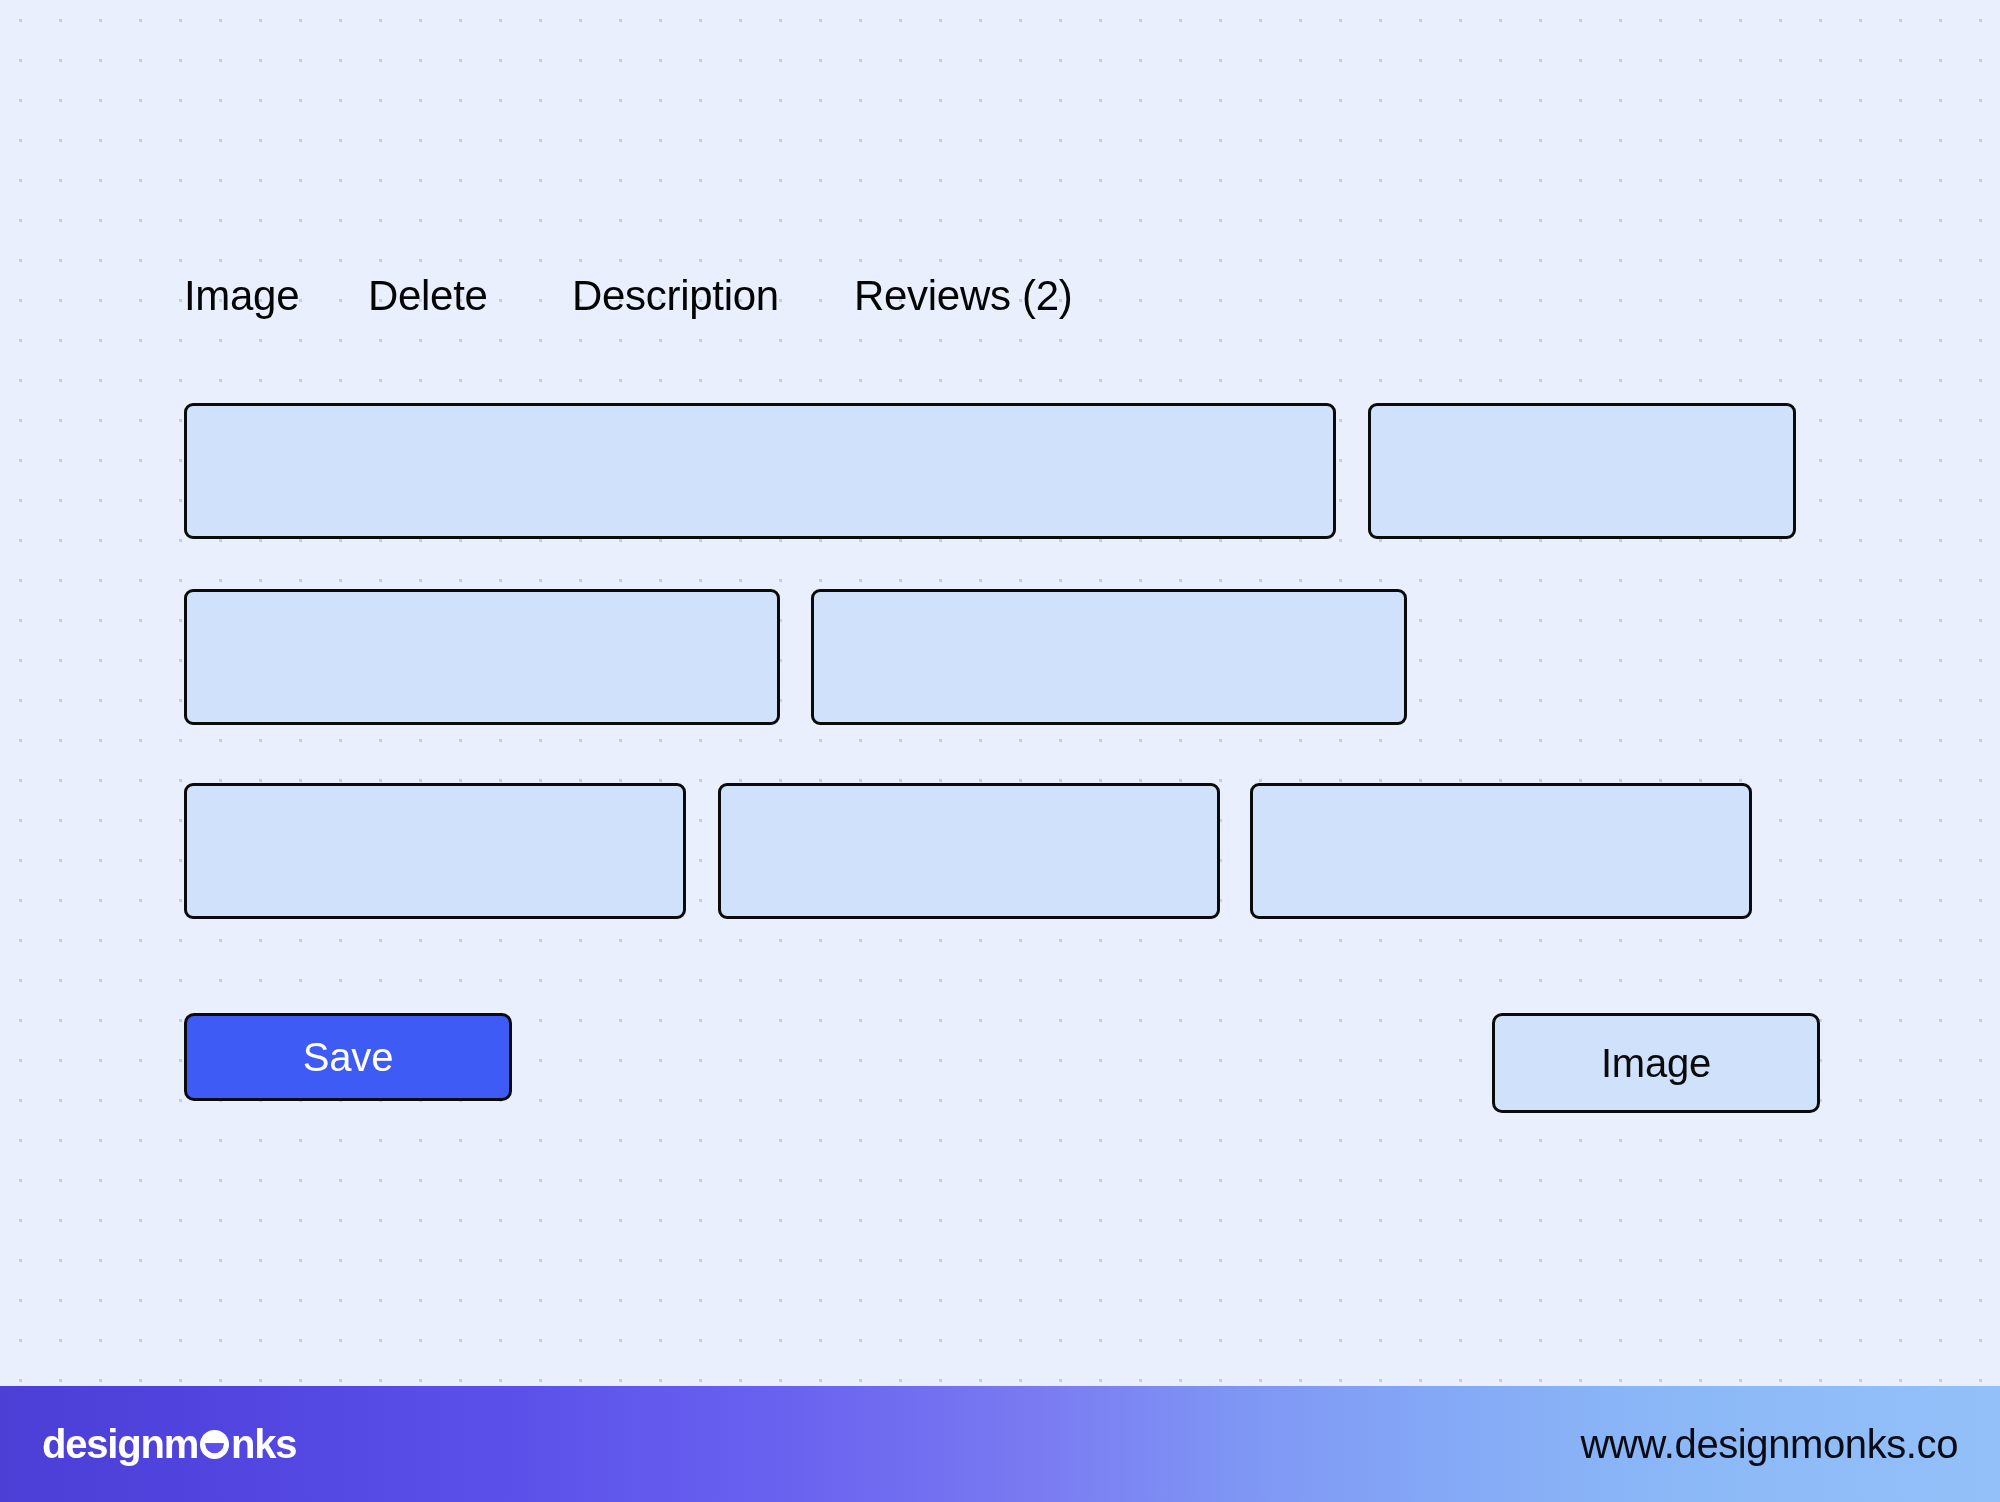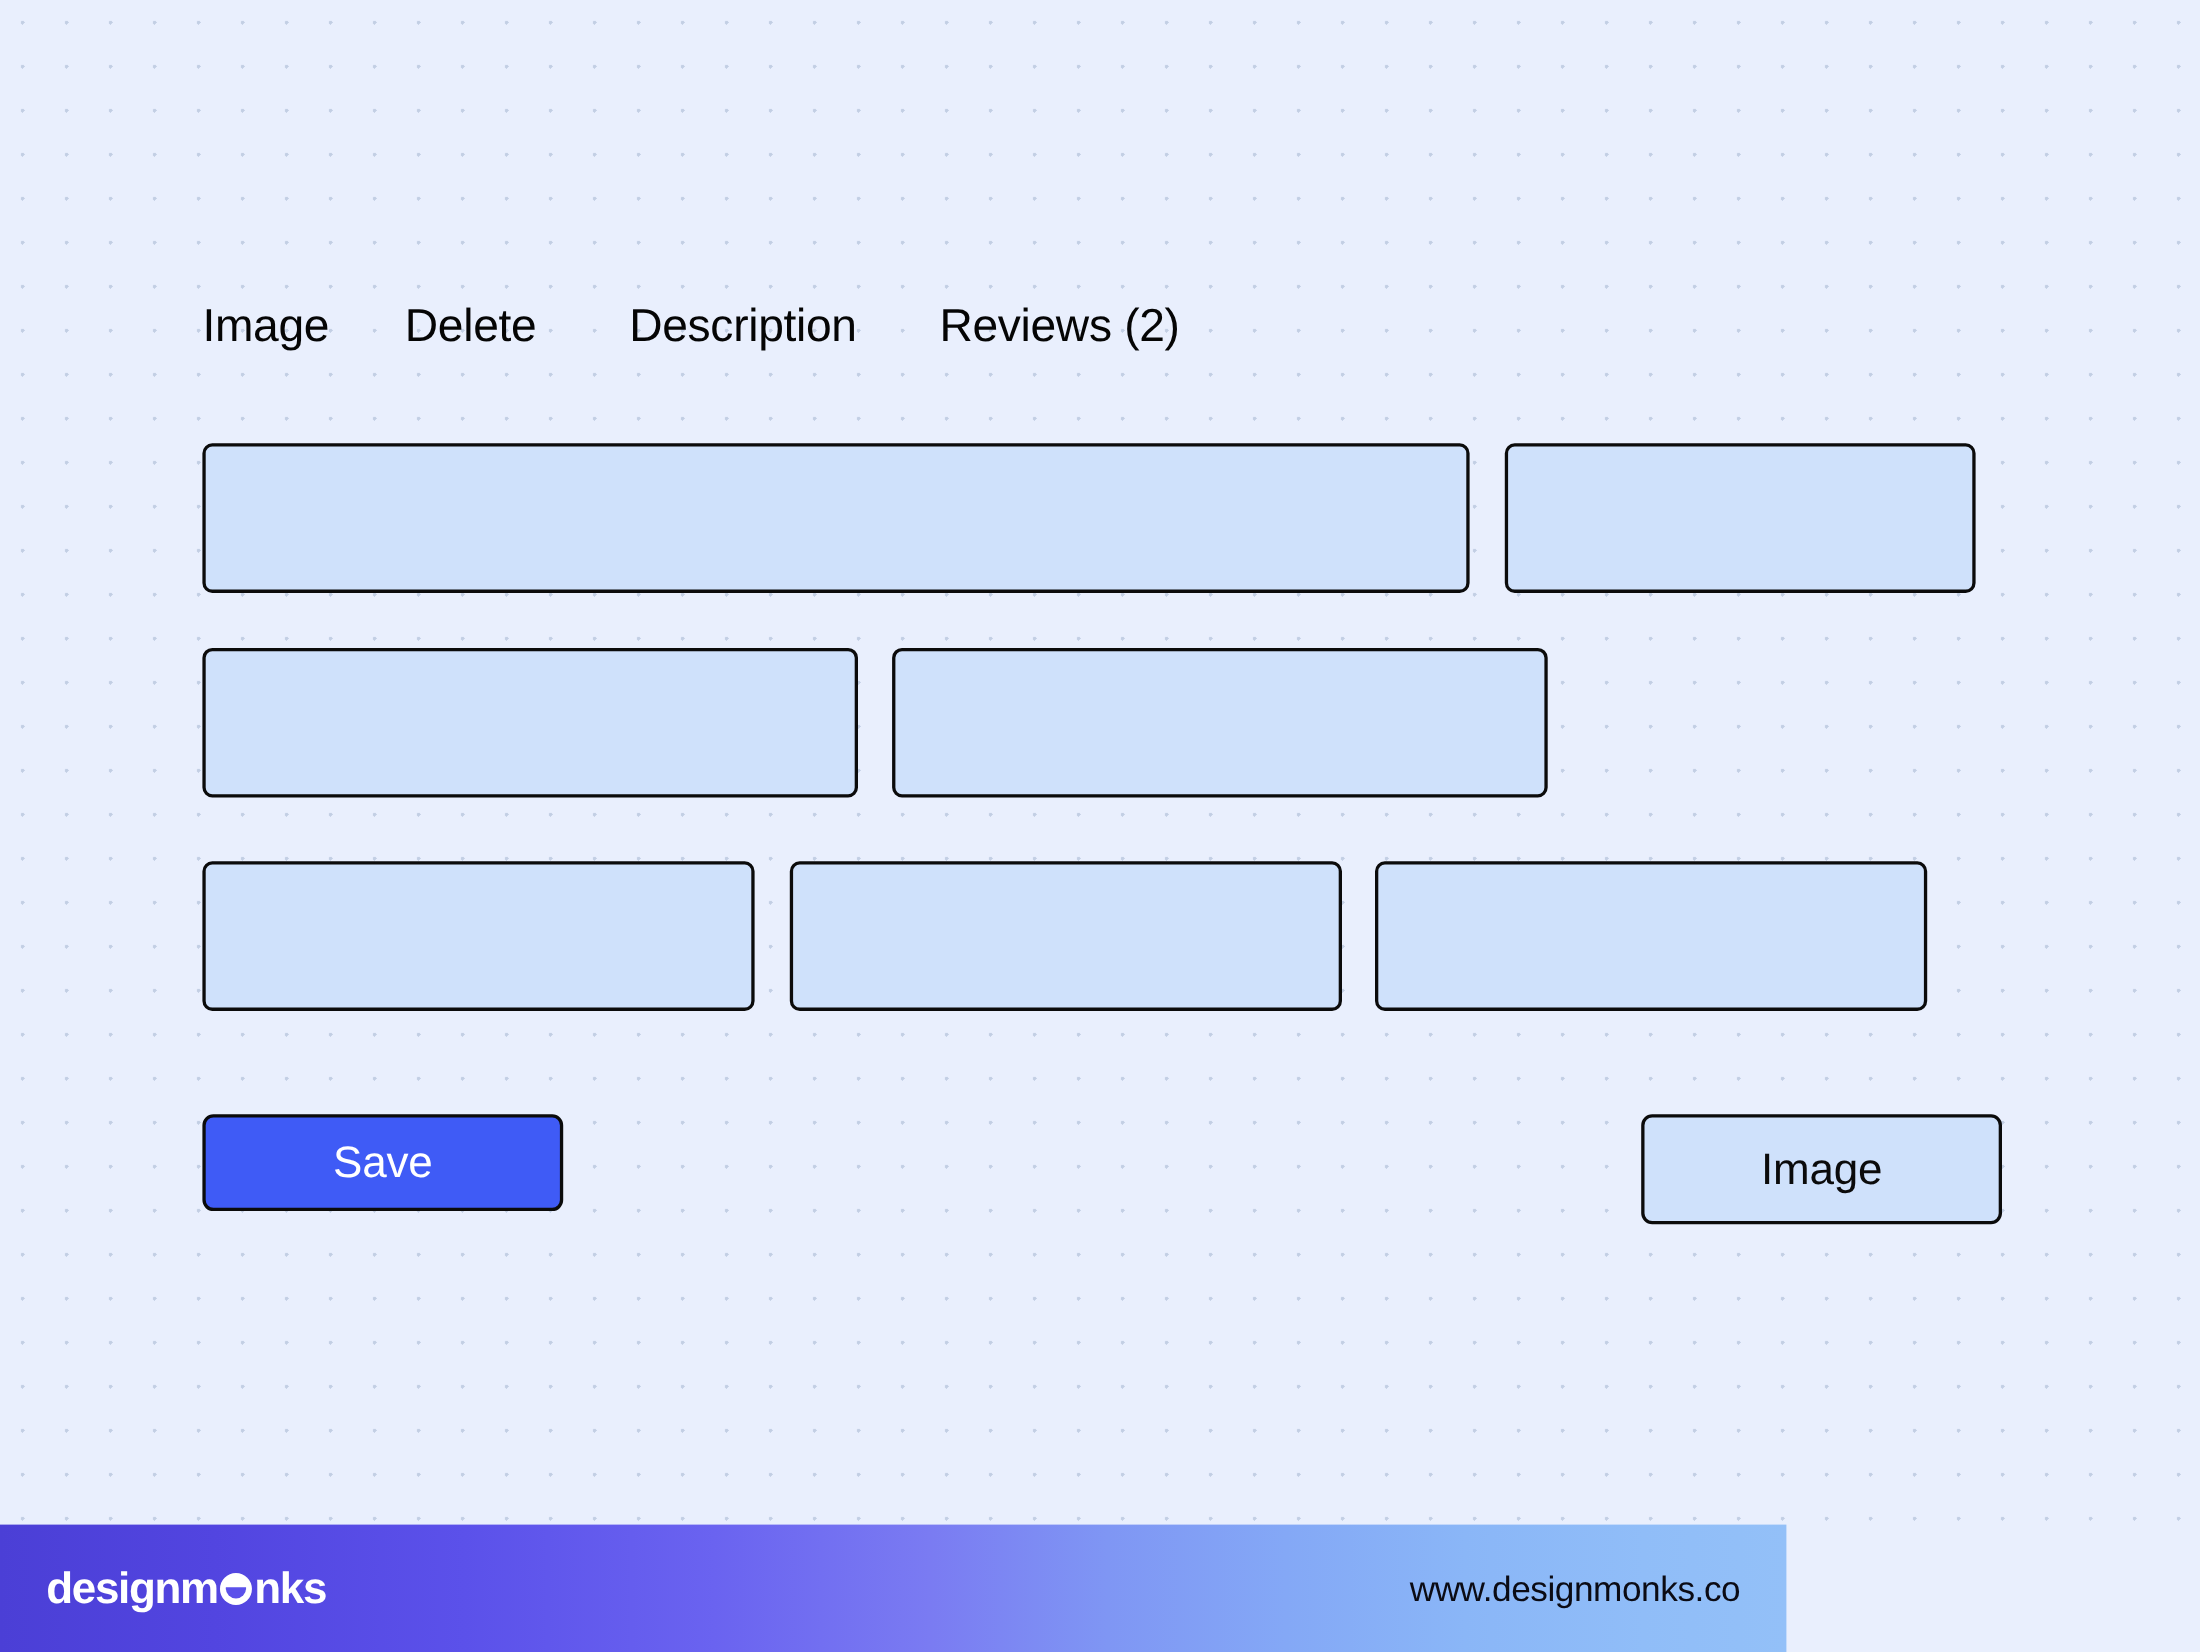--- a/index.html
+++ b/index.html
@@ -100,21 +100,21 @@
     width: 328px; height: 100px;
     background: #cfe1fb;
     color: #0b0b0b;
   }
 
   
   #footer {
     position: absolute;
     left: 0;
     top: 1386px;
-    width: 1624px;
+    width: 2000px;
     height: 116px;
     background: linear-gradient(90deg,
         #4b3fd6 0%,
         #5245e0 12%,
         #5b51ea 26%,
         #6a63f0 40%,
         #7a7bf2 52%,
         #7f96f4 62%,
         #84a8f6 72%,
         #8ab6f7 82%,
@@ -142,21 +142,21 @@
     display: inline-block;
     width: 31px;
     height: 31px;
     position: relative;
     margin: 0 1px 0 1px;
     vertical-align: -3px;
   }
   .monk-o svg { display: block; }
 
   #footer-url {
-    font-size: 32px;
+    font-size: 40px;
     font-weight: 400;
     color: #0b0b14;
     letter-spacing: -0.4px;
     line-height: 1;
     white-space: nowrap;
   }
 </style>
 </head>
 <body>
 

